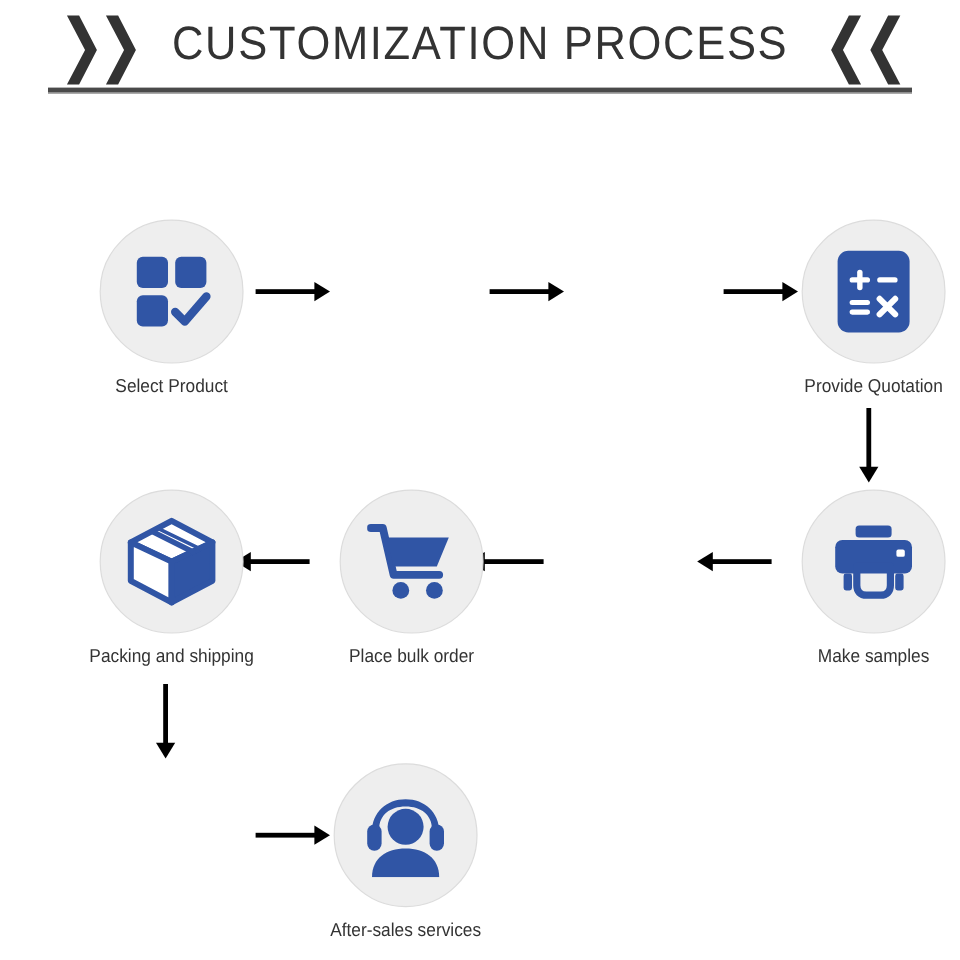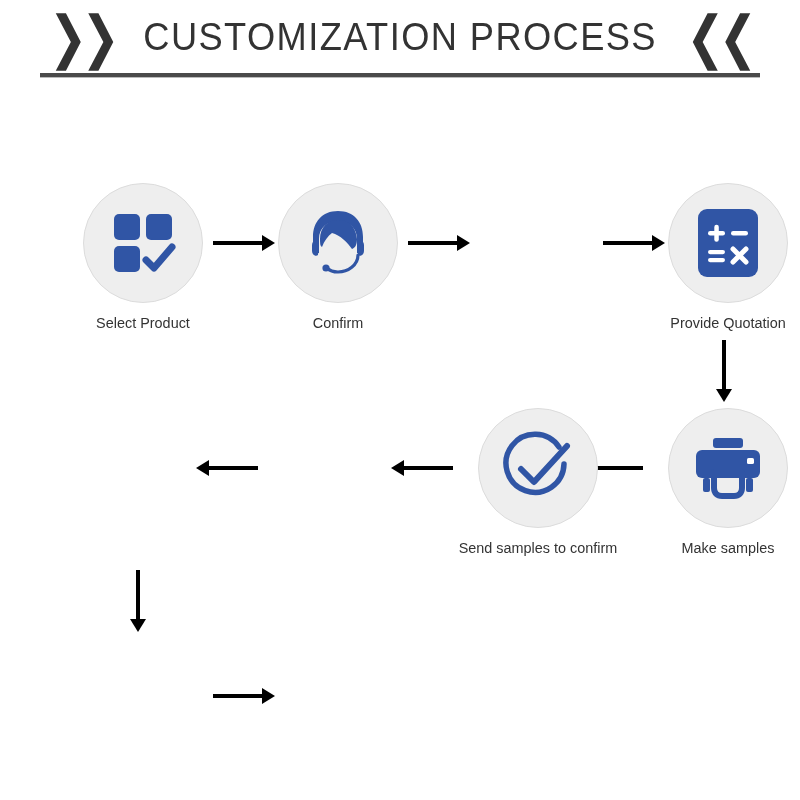--- a/index.html
+++ b/index.html
@@ -174,35 +174,20 @@
       </span>
     </div>
     <div class="node-label">Select Product</div>
   </div>
 
   <div class="arrow-h right" style="left:185px; top:127px; width:62px; height:16px;">
     <div class="shaft" style="width:52px;"></div>
       <div class="head"></div>
   </div>
 
-  <div class="node" style="left:215px; top:75px;">
-    <div class="bubble">
-      <span>
-        <svg width="76" height="76" viewBox="0 0 76 76">
-          <path d="M38 6 C22 6 13 17 13 32 L13 44 C13 47 16 49 19 48 L19 34 C19 23 27 16 38 16 C49 16 57 23 57 34 L57 48 C60 49 63 47 63 44 L63 32 C63 17 54 6 38 6 Z" fill="#3055a5"></path>
-          <path d="M20 34 C20 22 28 15 38 15 C49 15 56 22 57 34 C57 40 55 43 52 44 C48 38 40 30 32 28 C28 31 24 36 22 42 C20 41 20 38 20 34 Z" fill="#3055a5"></path>
-          <path d="M12 40 C12 36 16 34 18 36 L18 50 C16 52 12 50 12 46 Z" fill="#3055a5"></path>
-          <path d="M64 40 C64 36 60 34 58 36 L58 50 C60 52 64 50 64 46 Z" fill="#3055a5"></path>
-          <path d="M58 50 C58 60 48 67 38 67 C33 67 29 65 27 63" fill="none" stroke="#3055a5" stroke-width="3.2" stroke-linecap="round"></path>
-          <circle cx="26" cy="63" r="3.6" fill="#3055a5"></circle>
-        </svg>
-      </span>
-    </div>
-    <div class="node-label">Confirm</div>
-  </div>
 
   <div class="arrow-h right" style="left:380px; top:127px; width:62px; height:16px;">
     <div class="shaft" style="width:52px;"></div>
       <div class="head"></div>
   </div>
 
 
   <div class="arrow-h right" style="left:575px; top:127px; width:62px; height:16px;">
     <div class="shaft" style="width:52px;"></div>
       <div class="head"></div>
@@ -244,49 +229,81 @@
       </span>
     </div>
     <div class="node-label">Make samples</div>
   </div>
 
   <div class="arrow-h left" style="left:553px; top:352px; width:62px; height:16px;">
     <div class="shaft" style="left:10px; width:52px;"></div>
       <div class="head"></div>
   </div>
 
-  <div class="node" style="left:415px; top:300px;">
-    <div class="bubble">
-      <span>
-        <svg width="74" height="74" viewBox="0 0 74 74">
-          <path d="M58 16 A29 29 0 1 0 63 33" fill="none" stroke="#3055a5" stroke-width="5.5" stroke-linecap="round"></path>
-          <path d="M20 38 L33 51 L66 15" fill="none" stroke="#3055a5" stroke-width="6" stroke-linecap="round" stroke-linejoin="round"></path>
-        </svg>
-      </span>
-    </div>
-    <div class="node-label">Send samples to confirm</div>
-  </div>
 
   <div class="arrow-h left" style="left:363px; top:352px; width:62px; height:16px;">
     <div class="shaft" style="left:10px; width:52px;"></div>
       <div class="head"></div>
   </div>
 
+  <div class="node" style="left:220px; top:300px;">
+    <div class="bubble">
+      <span>
+        <svg width="74" height="66" viewBox="0 0 74 66">
+          <path d="M3 5 L13 5 L22 44 L60 44" fill="none" stroke="#3055a5" stroke-width="6.5" stroke-linecap="round" stroke-linejoin="round"></path>
+          <path d="M16 13 L68 13 L58 37 L22 37 Z" fill="#3055a5"></path>
+          <circle cx="28" cy="57" r="7" fill="#3055a5"></circle>
+          <circle cx="56" cy="57" r="7" fill="#3055a5"></circle>
+        </svg>
+      </span>
+    </div>
+    <div class="node-label">Place bulk order</div>
+  </div>
 
   <div class="arrow-h left" style="left:168px; top:352px; width:62px; height:16px;">
     <div class="shaft" style="left:10px; width:52px;"></div>
       <div class="head"></div>
   </div>
 
+  <div class="node" style="left:20px; top:300px;">
+    <div class="bubble">
+      <span>
+        <svg width="76" height="76" viewBox="0 0 76 76">
+          <path d="M38 4 L72 22 L72 54 L38 72 L4 54 L4 22 Z" fill="#ffffff"></path>
+          <path d="M38 38 L72 22 L72 54 L38 72 Z" fill="#3055a5"></path>
+          <path d="M4 22 L38 4 L72 22 L38 38 Z" fill="#ffffff" stroke="#3055a5" stroke-width="5" stroke-linejoin="round"></path>
+          <path d="M4 22 L38 38 L38 72 L4 54 Z" fill="#ffffff" stroke="#3055a5" stroke-width="5" stroke-linejoin="round"></path>
+          <path d="M38 38 L72 22 L72 54 L38 72 Z" fill="none" stroke="#3055a5" stroke-width="5" stroke-linejoin="round"></path>
+          <path d="M22 13 L56 30" fill="none" stroke="#3055a5" stroke-width="4.5" stroke-linecap="round"></path>
+          <path d="M27 10.5 L61 27" fill="none" stroke="#3055a5" stroke-width="3" stroke-linecap="round"></path>
+        </svg>
+      </span>
+    </div>
+    <div class="node-label">Packing and shipping</div>
+  </div>
 
   <div class="arrow-v" style="left:98px; top:462px; width:24px; height:62px;">
     <div class="shaft" style="height:52px;"></div>
       <div class="head"></div>
   </div>
 
 
   <div class="arrow-h right" style="left:185px; top:580px; width:62px; height:16px;">
     <div class="shaft" style="width:52px;"></div>
       <div class="head"></div>
   </div>
 
+  <div class="node" style="left:215px; top:528px;">
+    <div class="bubble">
+      <span>
+        <svg width="76" height="70" viewBox="0 0 76 70">
+          <path d="M10 32 C10 16 22 5 38 5 C54 5 66 16 66 32 L66 38 C66 41 63 43 60 42 L60 30 C60 18 51 11 38 11 C25 11 16 18 16 30 L16 42 C13 43 10 41 10 38 Z" fill="#3055a5"></path>
+          <rect x="6" y="26" width="12" height="22" rx="6" fill="#3055a5"></rect>
+          <rect x="58" y="26" width="12" height="22" rx="6" fill="#3055a5"></rect>
+          <circle cx="38" cy="28" r="15" fill="#3055a5"></circle>
+          <path d="M10 70 C10 54 22 46 38 46 C54 46 66 54 66 70 Z" fill="#3055a5"></path>
+        </svg>
+      </span>
+    </div>
+    <div class="node-label">After-sales services</div>
+  </div>
 
 </div>
 
 </body></html>

